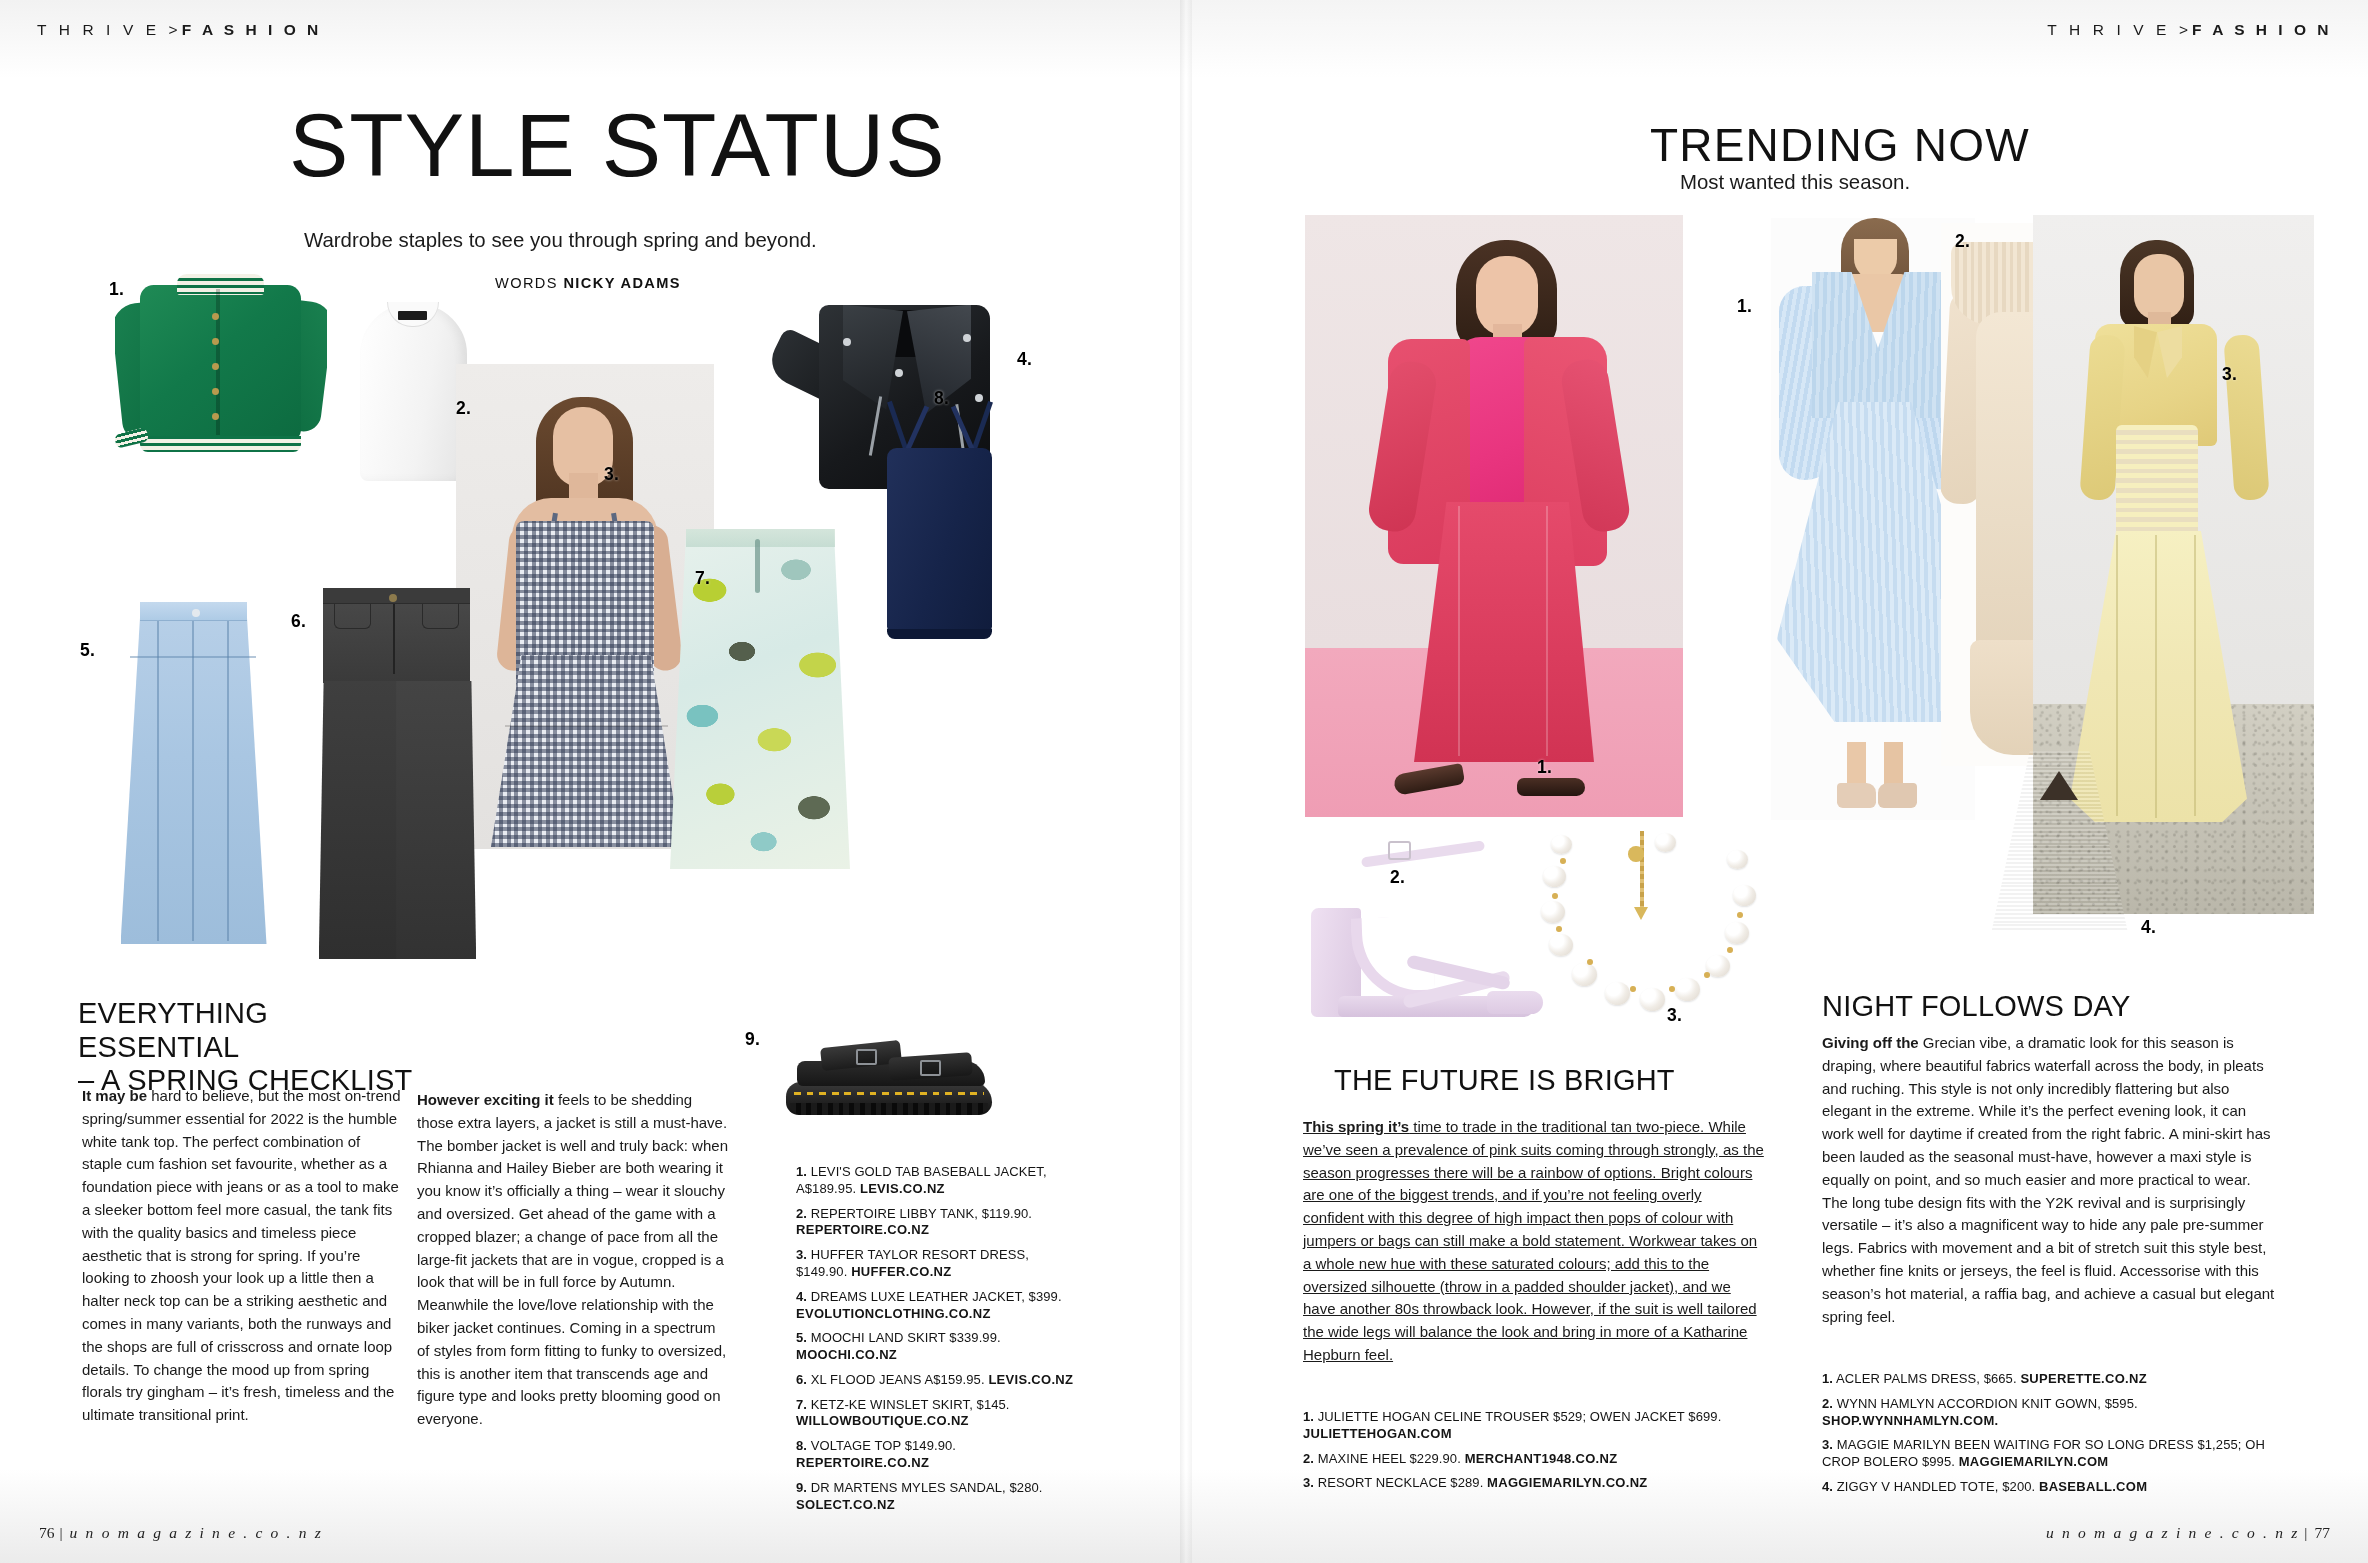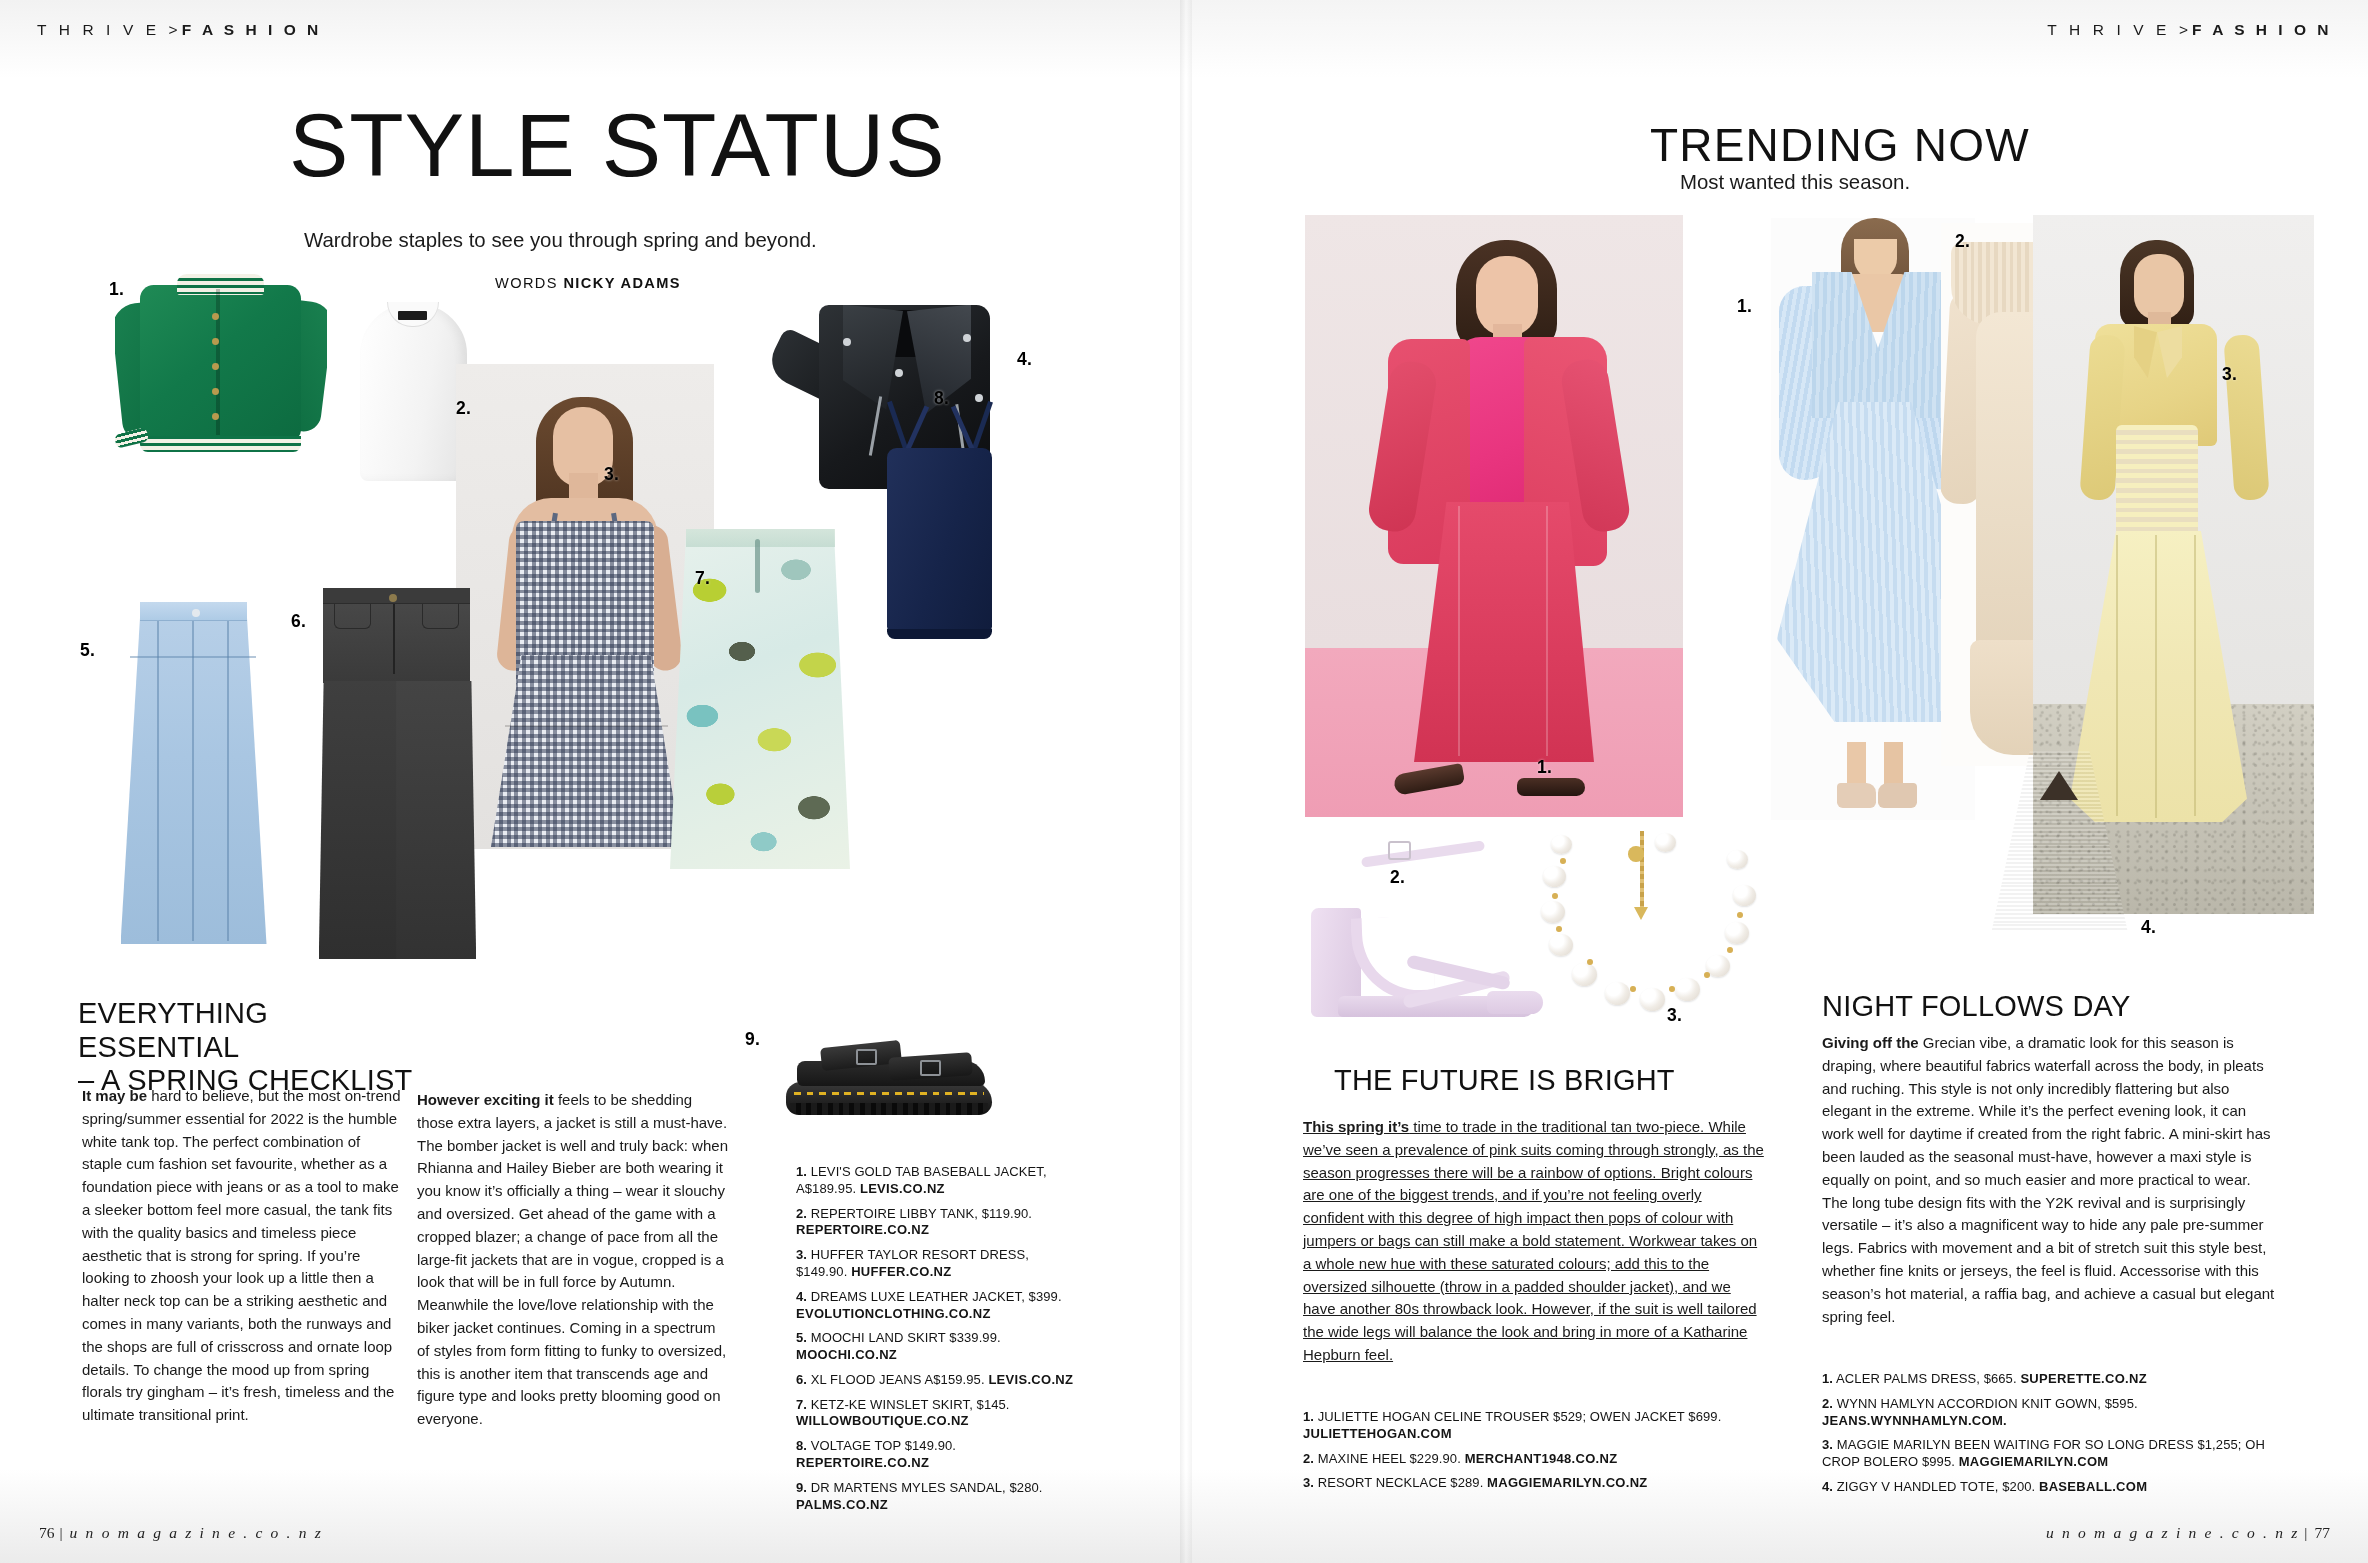--- a/index.html
+++ b/index.html
@@ -709,21 +709,21 @@
 
   <div class="credits" id="credits-left">
       <div class="c-item"><span class="num">1.</span><span> LEVI'S GOLD TAB BASEBALL JACKET, A$189.95. </span><span class="site">LEVIS.CO.NZ</span></div>
       <div class="c-item"><span class="num">2.</span><span> REPERTOIRE LIBBY TANK, $119.90. </span><span class="site">REPERTOIRE.CO.NZ</span></div>
       <div class="c-item"><span class="num">3.</span><span> HUFFER TAYLOR RESORT DRESS, $149.90. </span><span class="site">HUFFER.CO.NZ</span></div>
       <div class="c-item"><span class="num">4.</span><span> DREAMS LUXE LEATHER JACKET, $399. </span><span class="site">EVOLUTIONCLOTHING.CO.NZ</span></div>
       <div class="c-item"><span class="num">5.</span><span> MOOCHI LAND SKIRT $339.99. </span><span class="site">MOOCHI.CO.NZ</span></div>
       <div class="c-item"><span class="num">6.</span><span> XL FLOOD JEANS A$159.95. </span><span class="site">LEVIS.CO.NZ</span></div>
       <div class="c-item"><span class="num">7.</span><span> KETZ-KE WINSLET SKIRT, $145. </span><span class="site">WILLOWBOUTIQUE.CO.NZ</span></div>
       <div class="c-item"><span class="num">8.</span><span> VOLTAGE TOP $149.90. </span><span class="site">REPERTOIRE.CO.NZ</span></div>
-      <div class="c-item"><span class="num">9.</span><span> DR MARTENS MYLES SANDAL, $280. </span><span class="site">PALMS.CO.NZ</span></div>
+      <div class="c-item"><span class="num">9.</span><span> DR MARTENS MYLES SANDAL, $280. </span><span class="site">SOLECT.CO.NZ</span></div>
     </div>
 
   <div class="footer footer-left">
     <span class="pn">76</span><span class="bar">|</span><span>u n o m a g a z i n e . c o . n z</span>
   </div>
 
   <div class="runhead runhead-right">
     <span class="thin">T H R I V E &gt;</span><span class="bold">F A S H I O N</span>
   </div>
 
@@ -850,21 +850,21 @@
       <div class="c-item"><span class="num">2.</span><span> MAXINE HEEL $229.90. </span><span class="site">MERCHANT1948.CO.NZ</span></div>
       <div class="c-item"><span class="num">3.</span><span> RESORT NECKLACE $289. </span><span class="site">MAGGIEMARILYN.CO.NZ</span></div>
     </div>
 
   <h2 class="sec-head" id="sec-night">NIGHT FOLLOWS DAY</h2>
   <div class="body" id="body-night">
     <b>Giving off the</b><span> Grecian vibe, a dramatic look for this season is draping, where beautiful fabrics waterfall across the body, in pleats and ruching. This style is not only incredibly flattering but also elegant in the extreme. While it’s the perfect evening look, it can work well for daytime if created from the right fabric. A mini-skirt has been lauded as the seasonal must-have, however a maxi style is equally on point, and so much easier and more practical to wear. The long tube design fits with the Y2K revival and is surprisingly versatile – it’s also a magnificent way to hide any pale pre-summer legs. Fabrics with movement and a bit of stretch suit this style best, whether fine knits or jerseys, the feel is fluid. Accessorise with this season’s hot material, a raffia bag, and achieve a casual but elegant spring feel.</span>
   </div>
   <div class="credits" id="credits-night">
       <div class="c-item"><span class="num">1.</span><span> ACLER PALMS DRESS, $665. </span><span class="site">SUPERETTE.CO.NZ</span></div>
-      <div class="c-item"><span class="num">2.</span><span> WYNN HAMLYN ACCORDION KNIT GOWN, $595. </span><span class="site">JEANS.WYNNHAMLYN.COM.</span></div>
+      <div class="c-item"><span class="num">2.</span><span> WYNN HAMLYN ACCORDION KNIT GOWN, $595. </span><span class="site">SHOP.WYNNHAMLYN.COM.</span></div>
       <div class="c-item"><span class="num">3.</span><span> MAGGIE MARILYN BEEN WAITING FOR SO LONG DRESS $1,255; OH CROP BOLERO $995. </span><span class="site">MAGGIEMARILYN.COM</span></div>
       <div class="c-item"><span class="num">4.</span><span> ZIGGY V HANDLED TOTE, $200. </span><span class="site">BASEBALL.COM</span></div>
     </div>
 
   <div class="footer footer-right">
     <span>u n o m a g a z i n e . c o . n z</span><span class="bar">|</span><span class="pn">77</span>
   </div>
 
   <div class="gutter"></div>
 </div>

